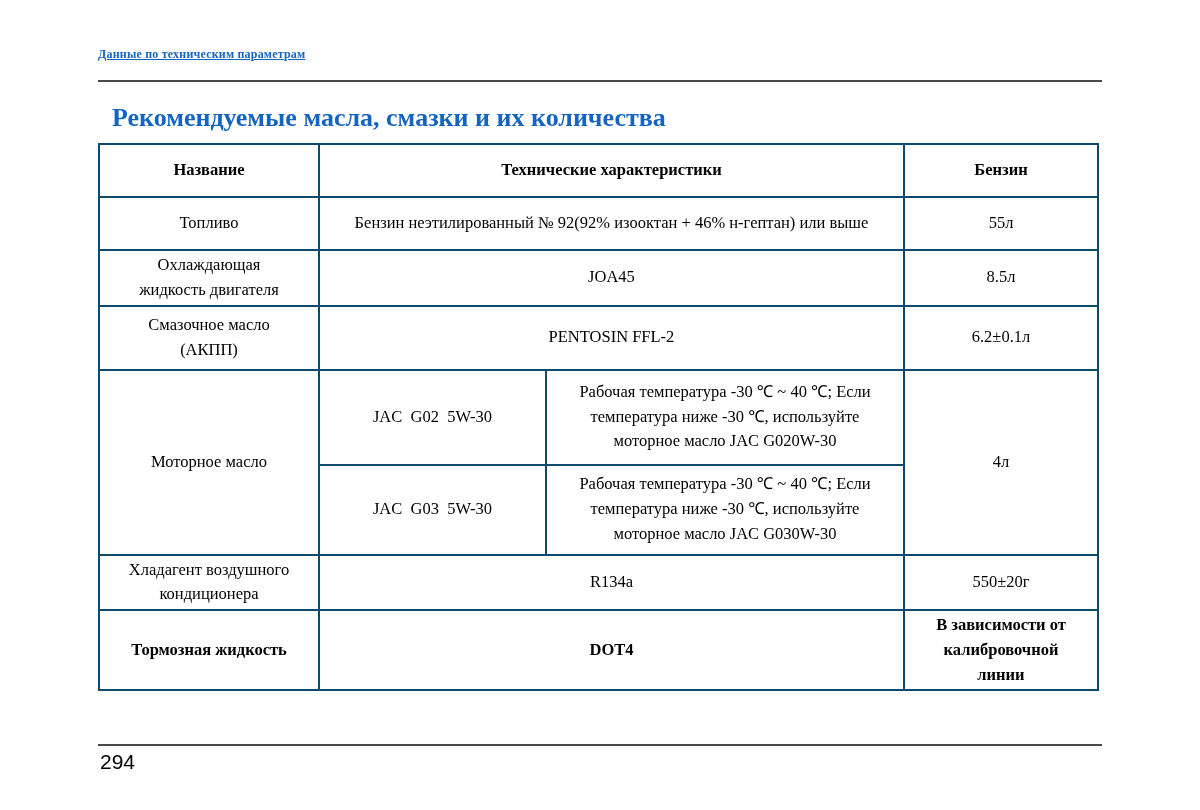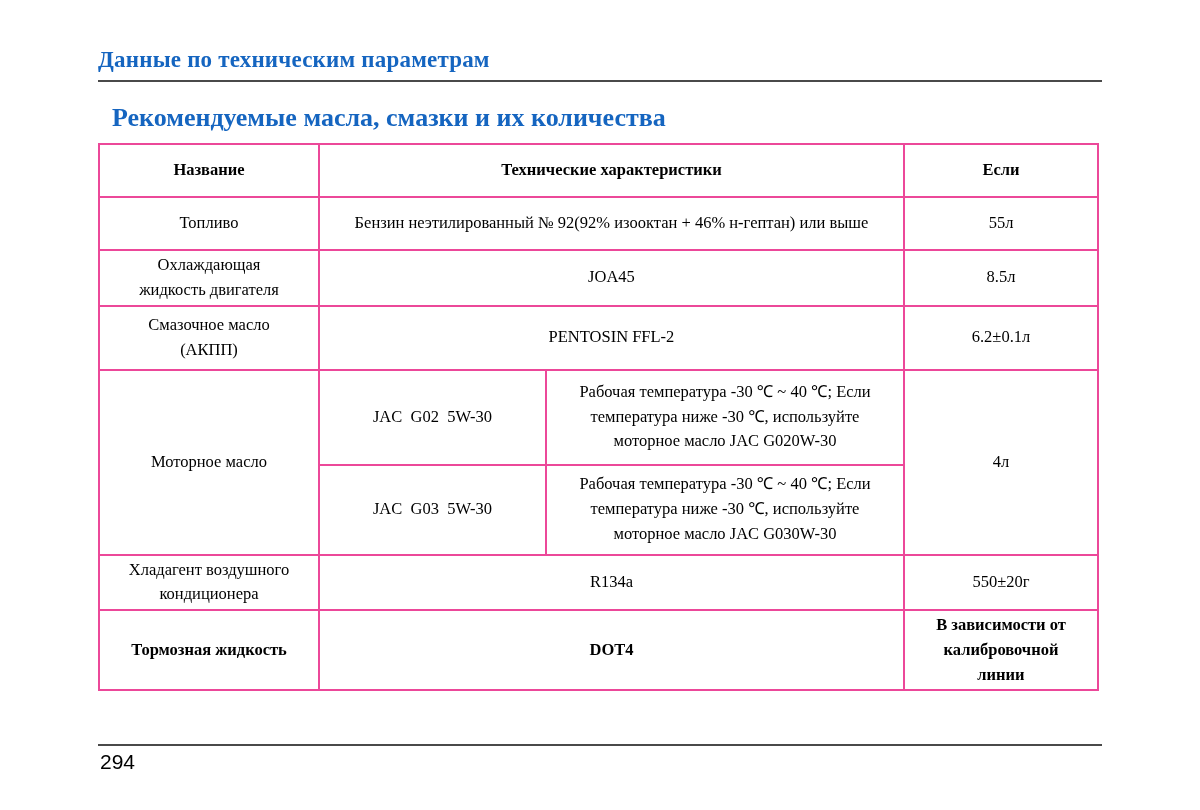--- a/index.html
+++ b/index.html
@@ -9,24 +9,25 @@
     height: 810px;
     background: #ffffff;
     font-family: "Liberation Serif", serif;
     color: #000000;
     overflow: hidden;
   }
   .breadcrumb {
     position: absolute;
     left: 98px;
     top: 47px;
-    font-size: 23px;
+    font-size: 12px;
     font-weight: bold;
     color: #1565c0;
     letter-spacing: 0.2px;
+    text-decoration: underline;
   }
   .top-rule {
     position: absolute;
     left: 98px;
     top: 80px;
     width: 1004px;
     height: 2px;
     background: #4a4a4a;
   }
   .title {
@@ -40,21 +41,21 @@
   }
   table.spec-table {
     position: absolute;
     left: 98px;
     top: 143px;
     width: 999px;
     border-collapse: collapse;
     table-layout: fixed;
   }
   .spec-table th, .spec-table td {
-    border: 2px solid #ec4899;
+    border: 2px solid #0c4a6e;
     text-align: center;
     vertical-align: middle;
     font-size: 16.5px;
     line-height: 1.5;
     padding: 2px 24px;
     overflow: hidden;
   }
   .spec-table th { font-weight: bold; }
   .r-header      { height: 53px; }
   .r-fuel        { height: 53px; }
@@ -97,21 +98,21 @@
     <colgroup>
       <col style="width:220px">
       <col style="width:227px">
       <col style="width:358px">
       <col style="width:194px">
     </colgroup>
     <tbody>
       <tr class="r-header">
         <th>Название</th>
         <th colspan="2">Технические характеристики</th>
-        <th>Если</th>
+        <th>Бензин</th>
       </tr>
 
       <tr class="r-fuel">
         <td class="c-name">Топливо</td>
         <td colspan="2" class="c-spec">Бензин неэтилированный № 92(92% изооктан + 46% н-гептан) или выше</td>
         <td class="c-vol">55л</td>
       </tr>
 
       <tr class="r-coolant">
         <td class="c-name preline">Охлаждающая

